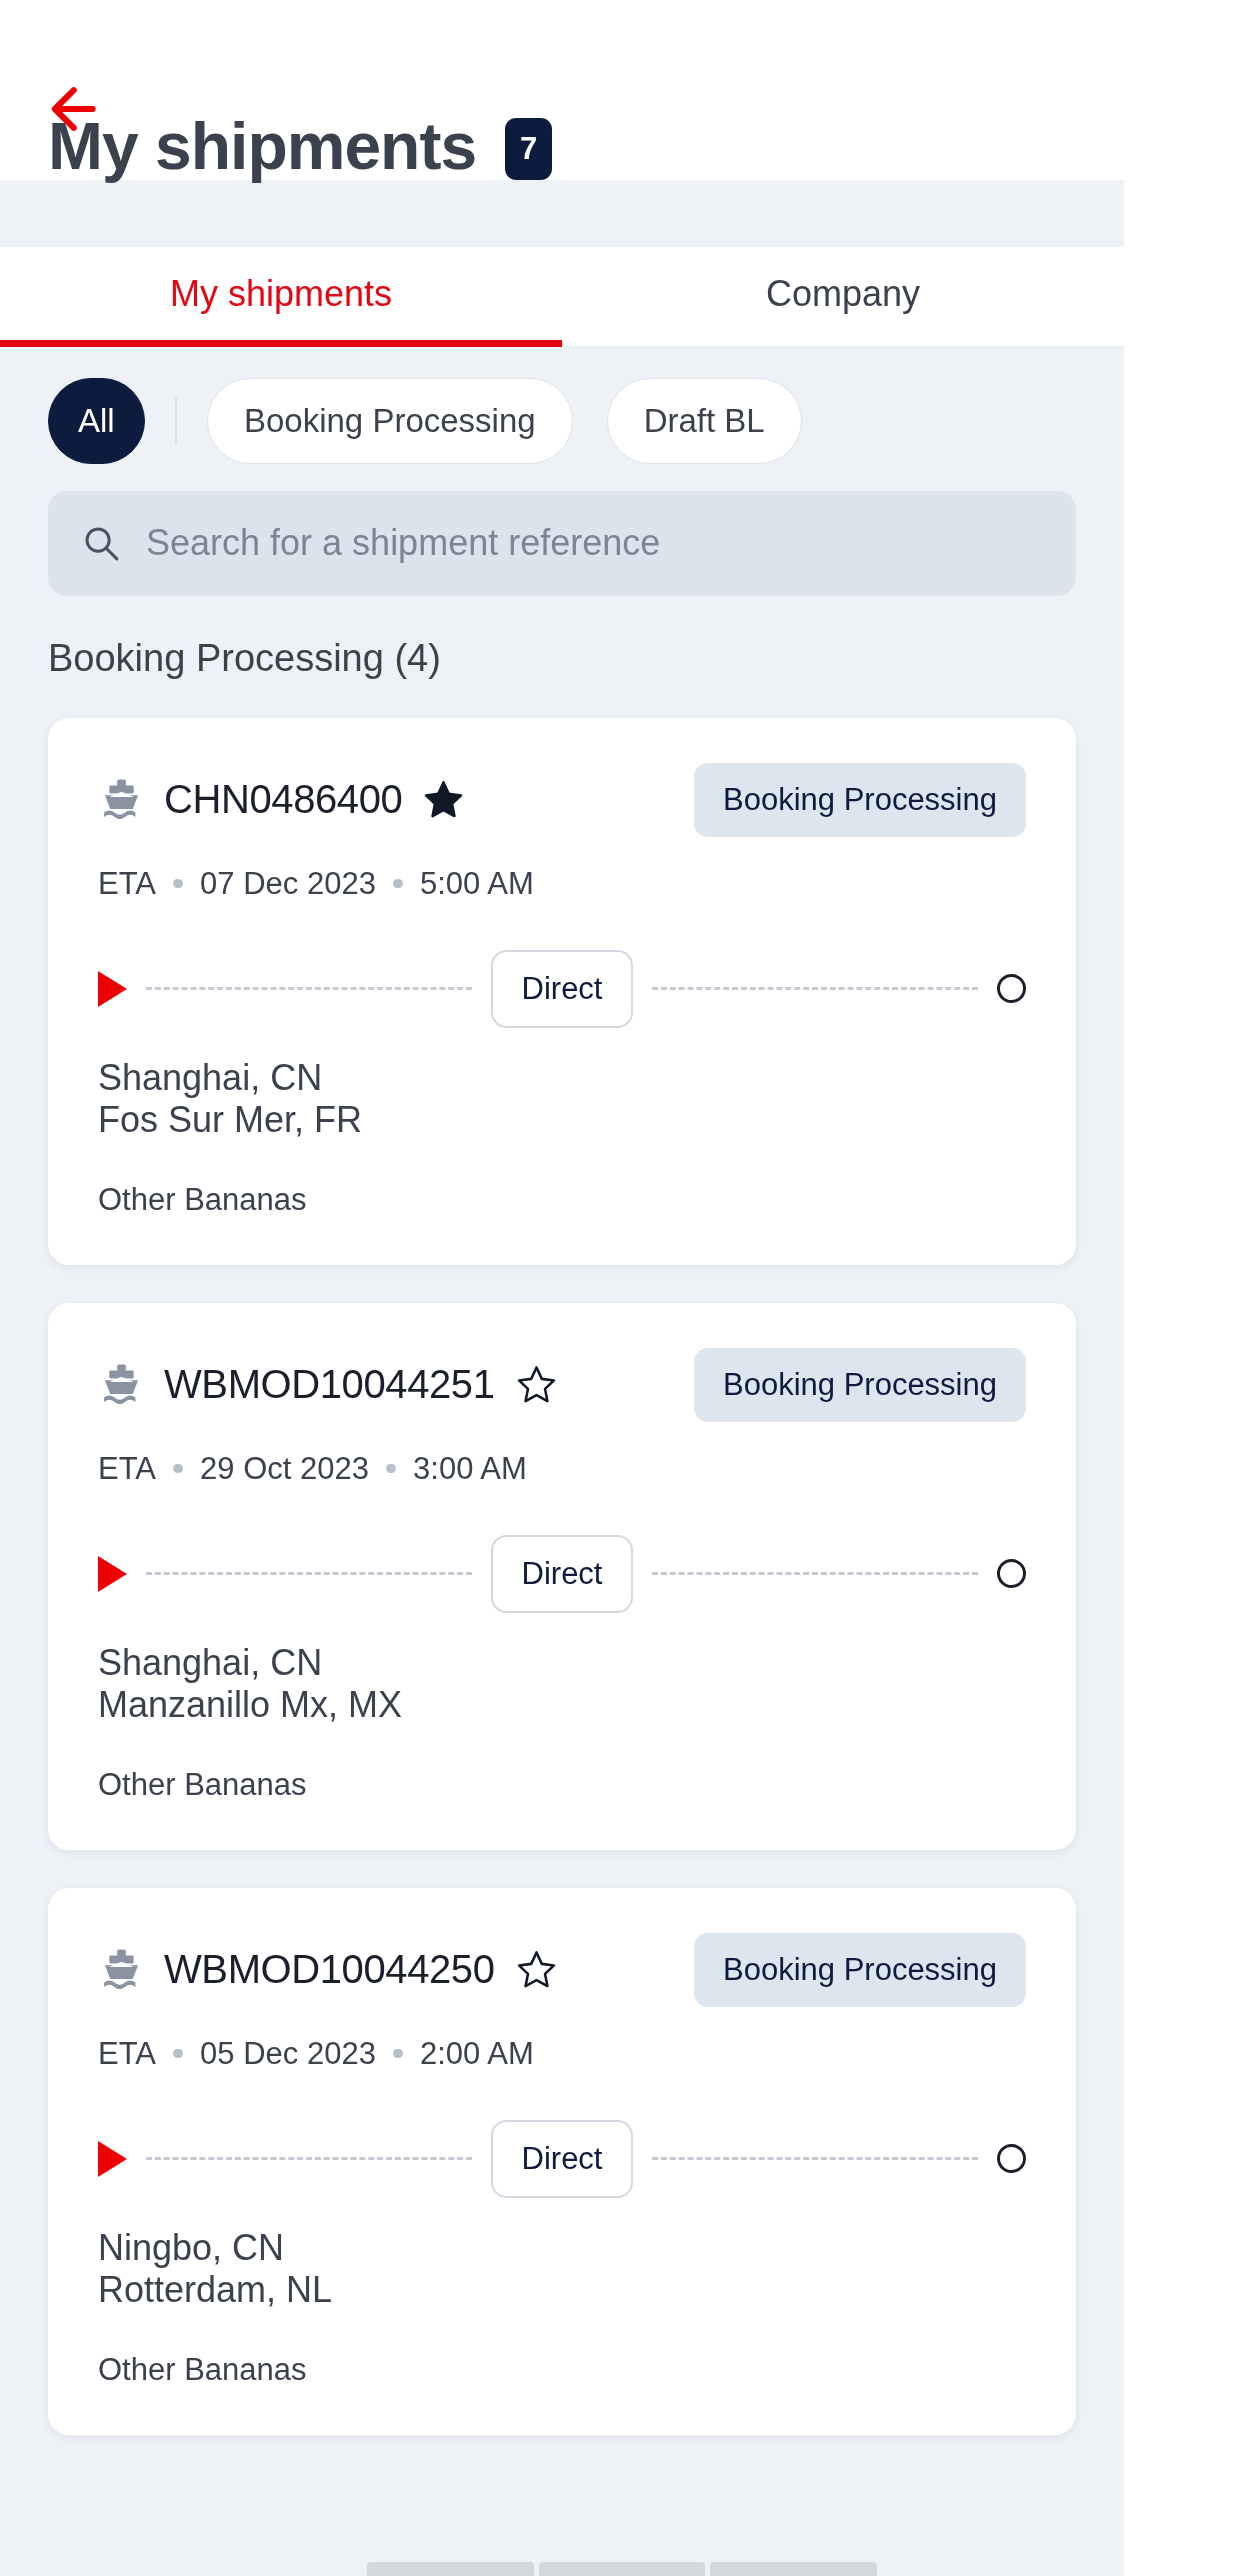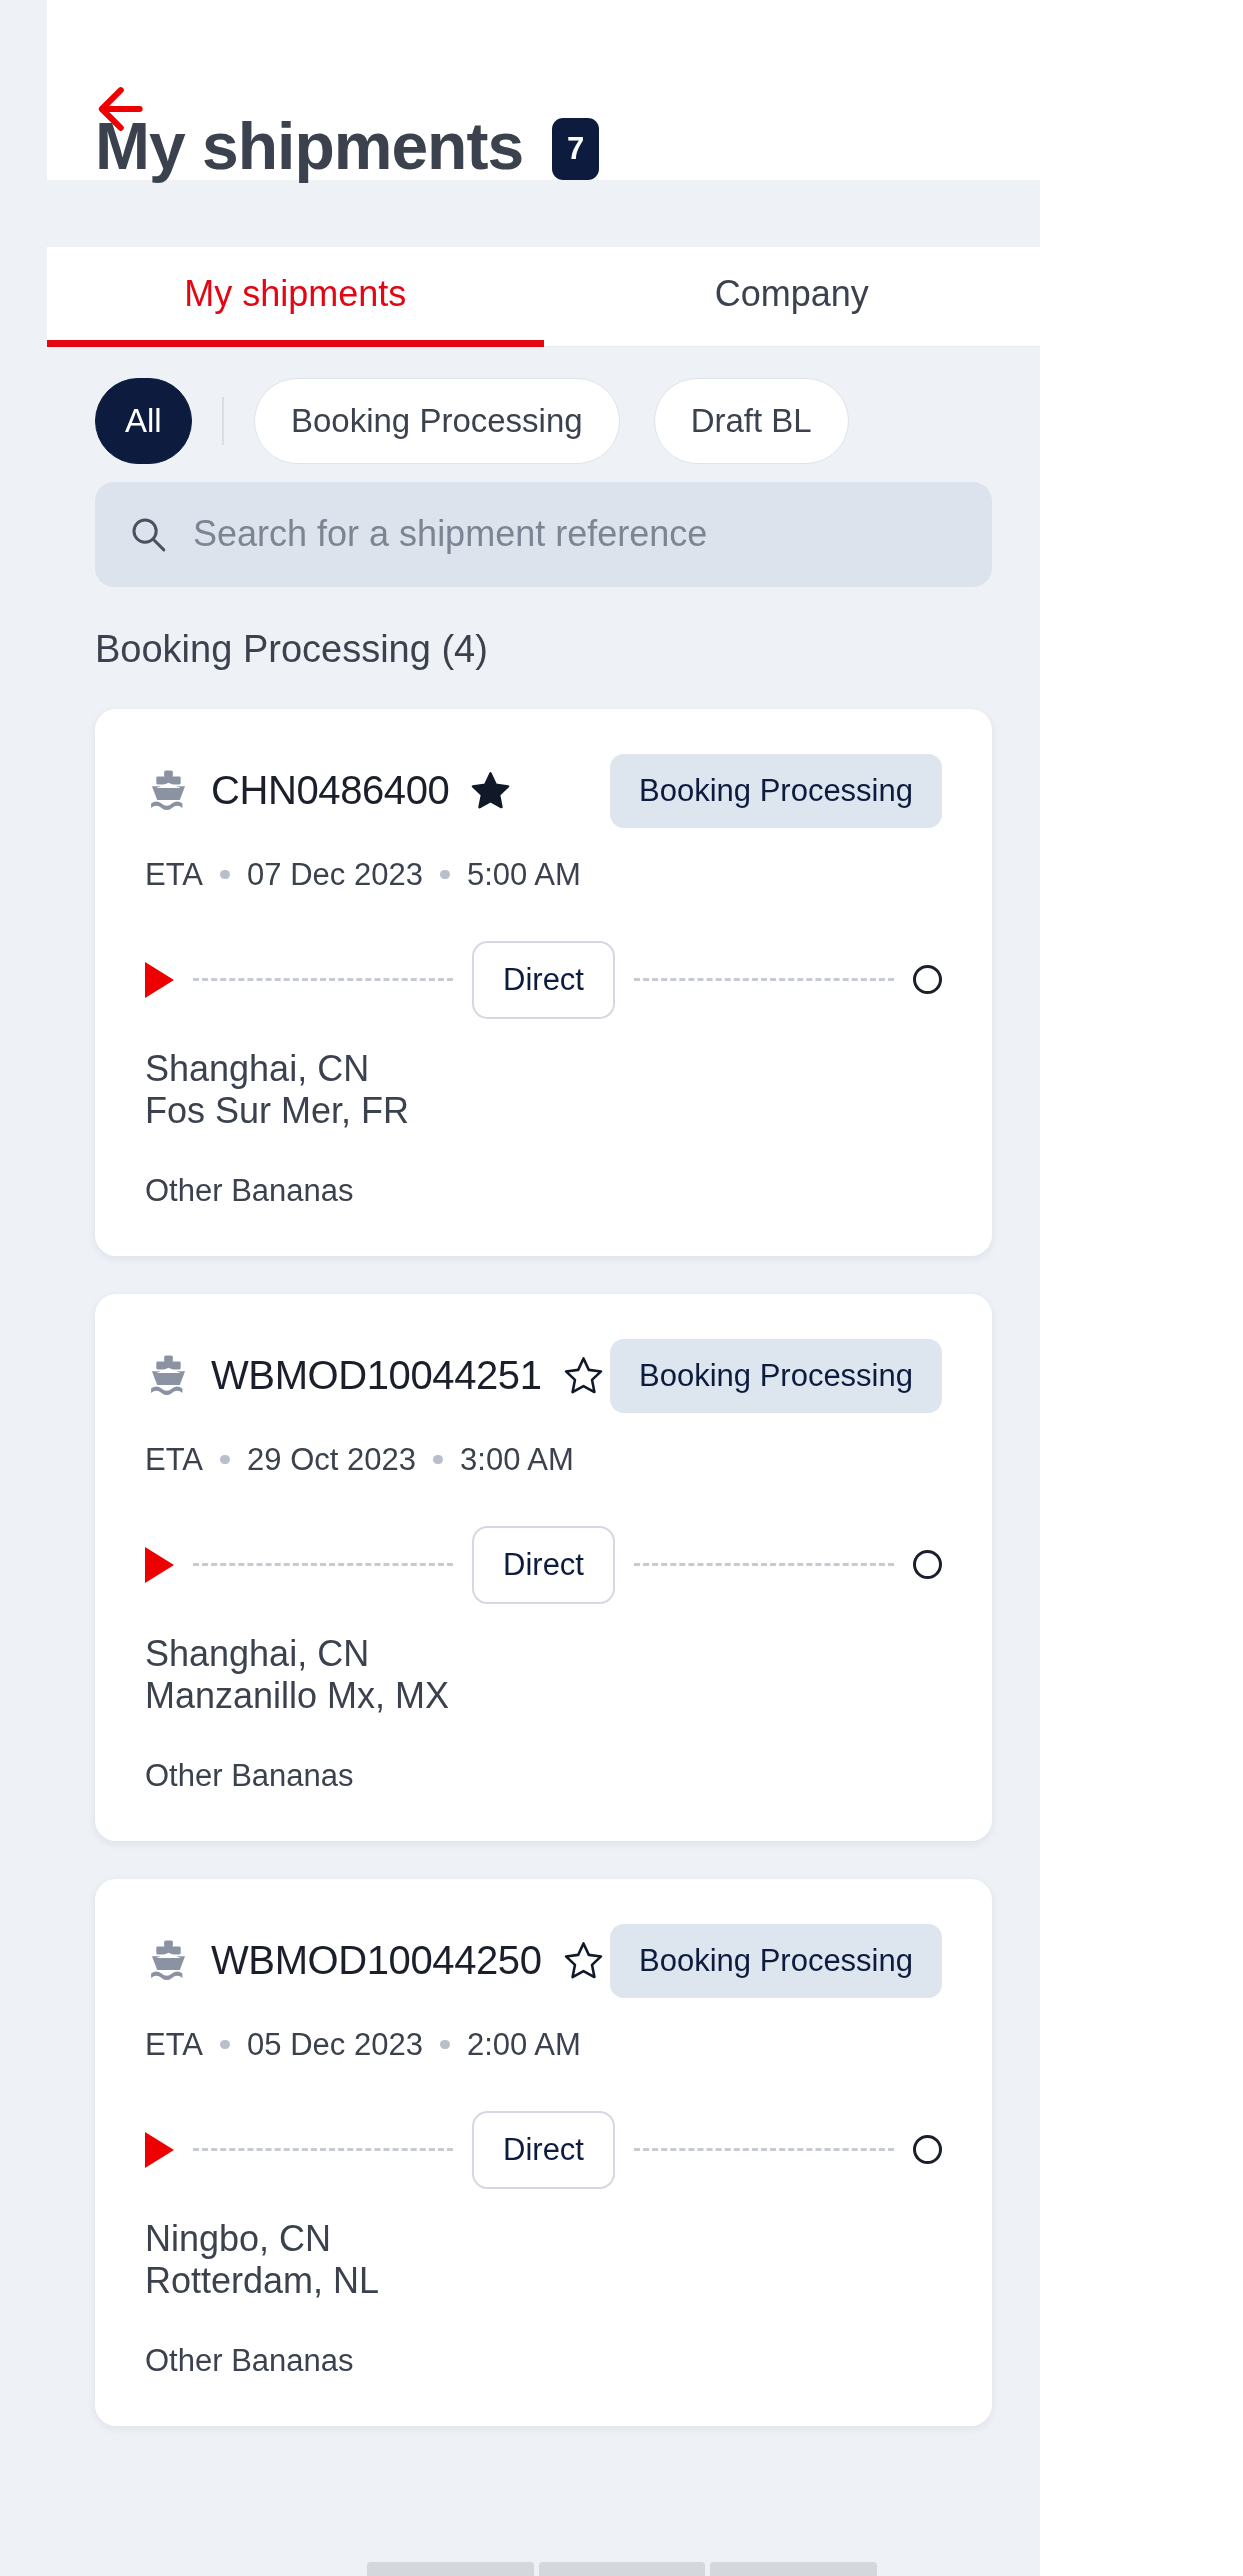--- a/index.html
+++ b/index.html
@@ -6,27 +6,26 @@
 
   html, body {
     width: 1244px;
     height: 2576px;
     background: #ffffff;
     font-family: "Liberation Sans", sans-serif;
     overflow: hidden;
   }
 
   .screen {
-    width: 1040px;
+    width: 1124px;
     height: 2576px;
     position: relative;
     background: #eef1f6;
     display: flex;
     flex-direction: column;
-    padding-left: 47px;
   }
 
   
   .header {
     background: #ffffff;
     padding: 0 48px;
     flex: 0 0 auto;
   }
 
   .back-row {
@@ -151,21 +150,21 @@
     height: 48px;
     background: #d8dde6;
     margin: 0 17.3px;
     flex: 0 0 auto;
   }
 
   .chip + .chip { margin-left: 21px; }
 
   
   .search {
-    margin-top: 18px;
+    margin-top: 27px;
     background: #dde3ec;
     border-radius: 19px;
     height: 105px;
     display: flex;
     align-items: center;
     padding: 0 33px;
     gap: 24px;
     cursor: text;
   }
 

